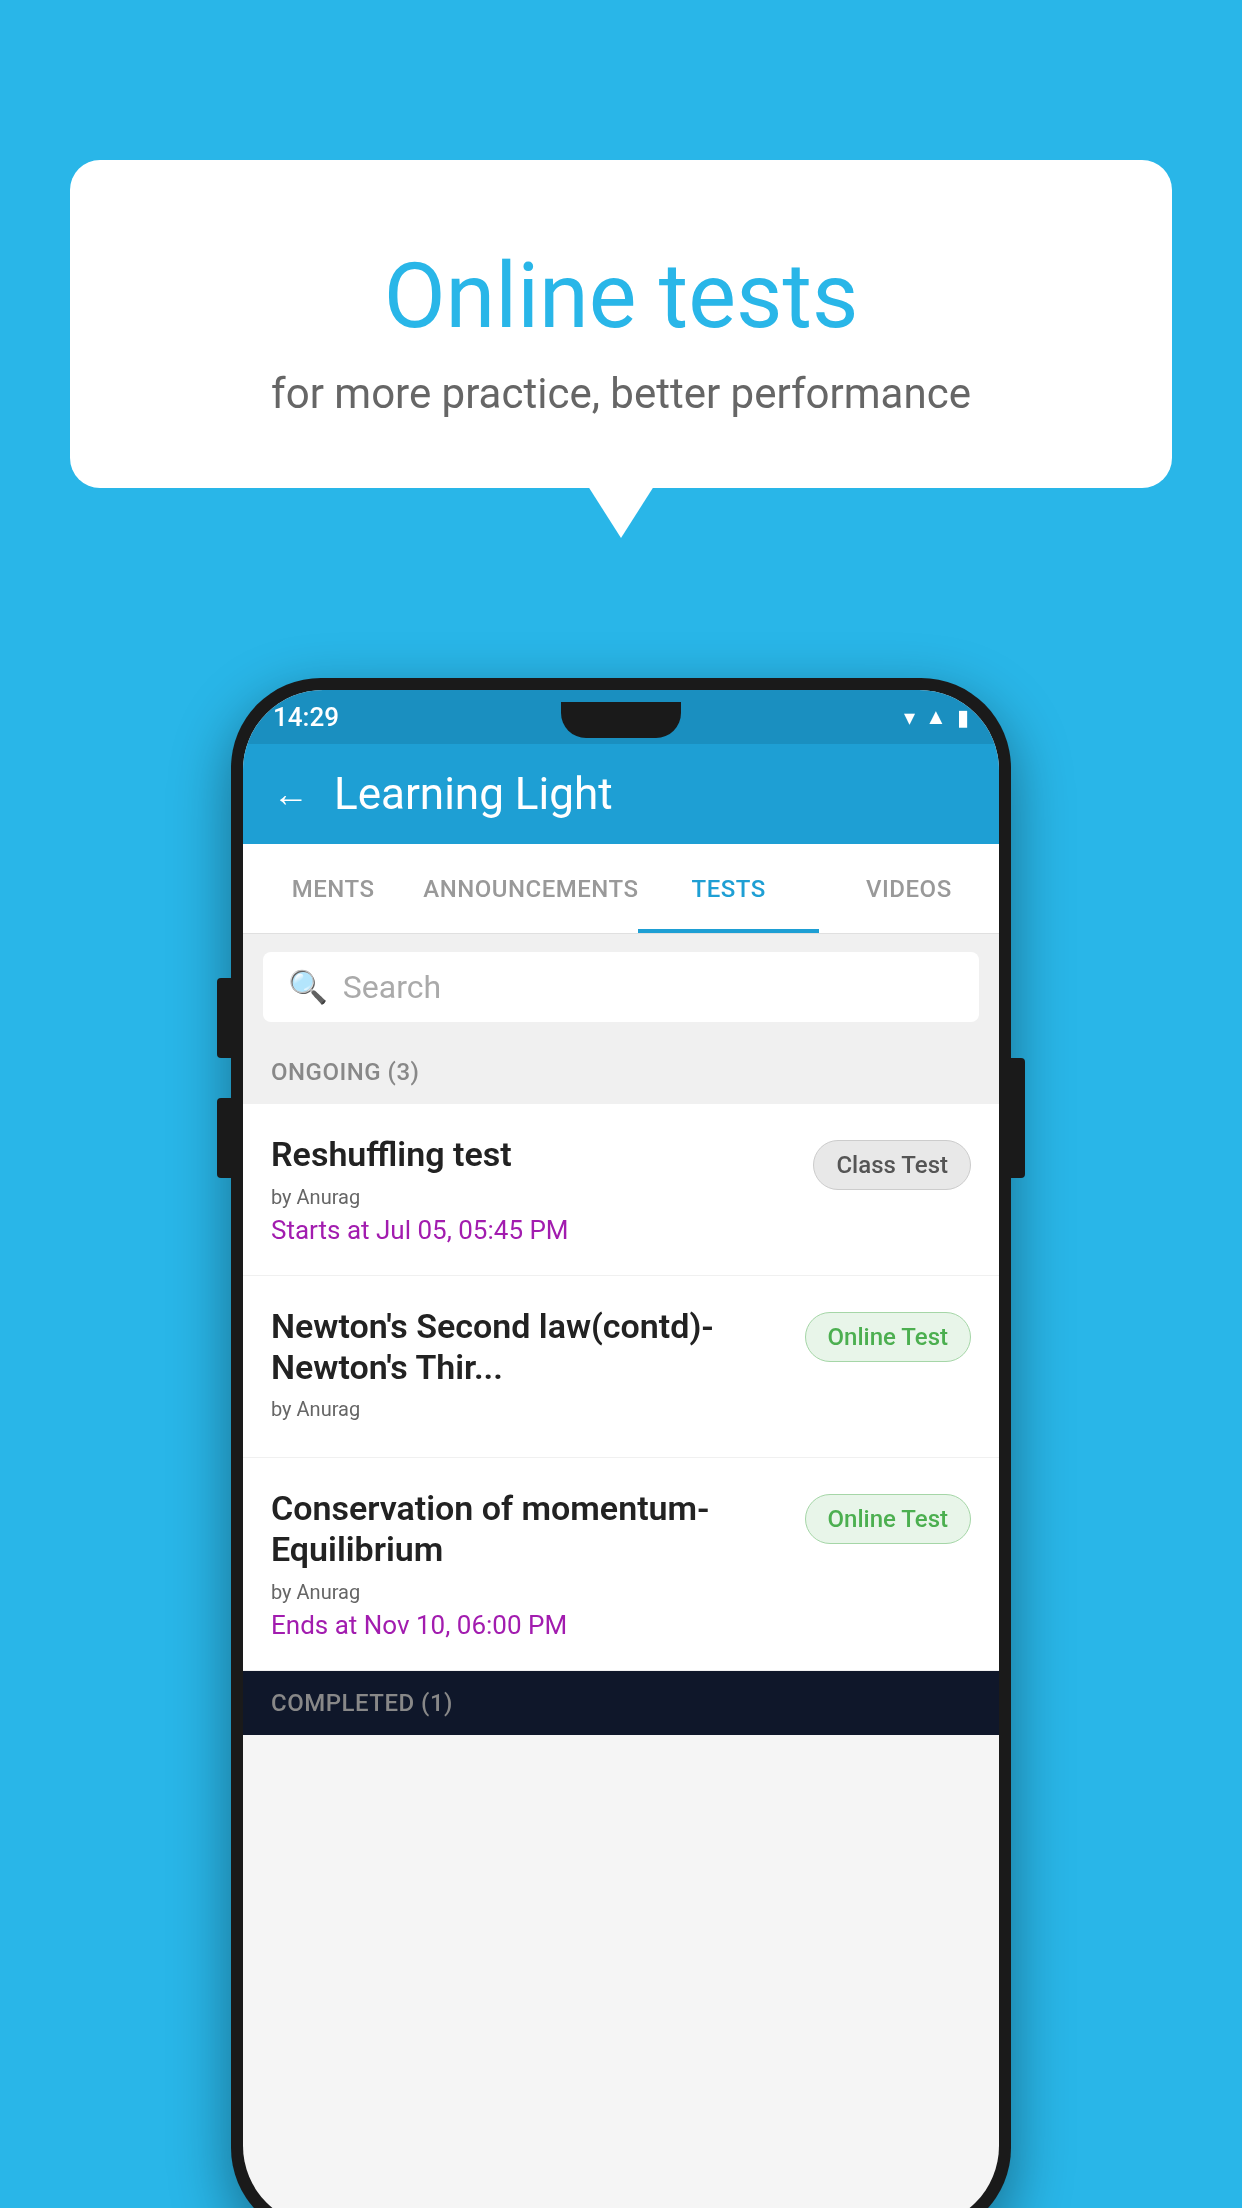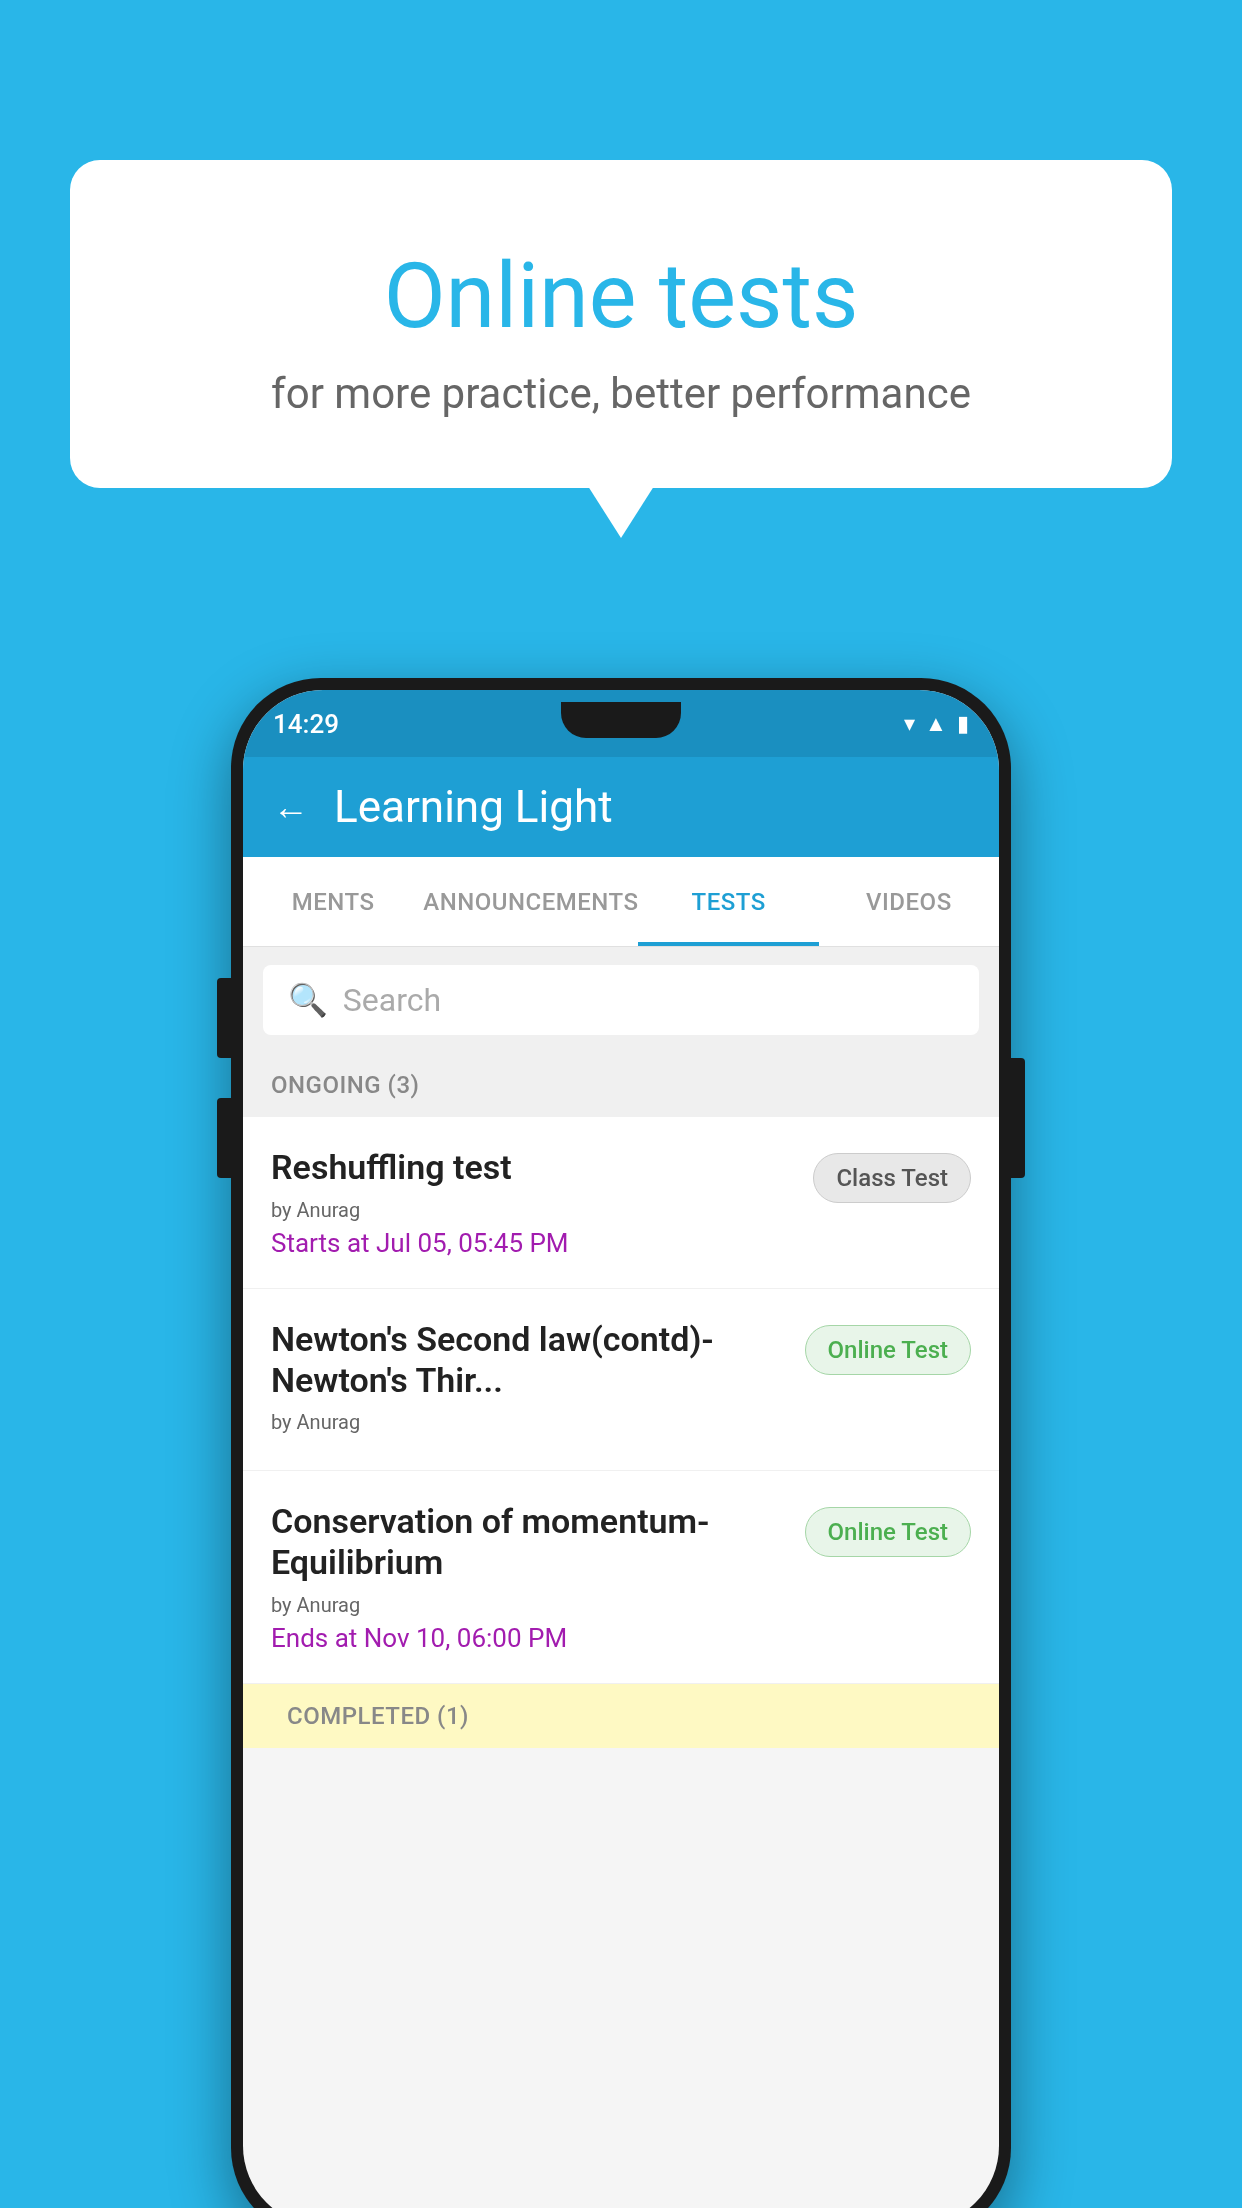--- a/index.html
+++ b/index.html
@@ -78,21 +78,21 @@
       height: 100%;
       border-radius: 80px;
       overflow: hidden;
       background: #f5f5f5;
       position: relative;
     }
 
     
     .status-bar {
       background: #1a8fc0;
-      height: 67px;
+      height: 54px;
       display: flex;
       align-items: center;
       justify-content: space-between;
       padding: 0 30px;
       gap: 28px;
     }
 
     .status-time {
       color: white;
       font-size: 26px;
@@ -273,22 +273,22 @@
     }
 
     .badge-online {
       background: #e8f5e9;
       color: #4caf50;
       border: 1px solid #a5d6a7;
     }
 
     
     .completed-section {
-      background: #fef9c3;
-      padding: 18px 44px;
+      background: #0f172a;
+      padding: 18px 28px;
     }
 
     .completed-label {
       font-size: 24px;
       color: #888;
       font-weight: 500;
       letter-spacing: 0.5px;
     }
 
     

